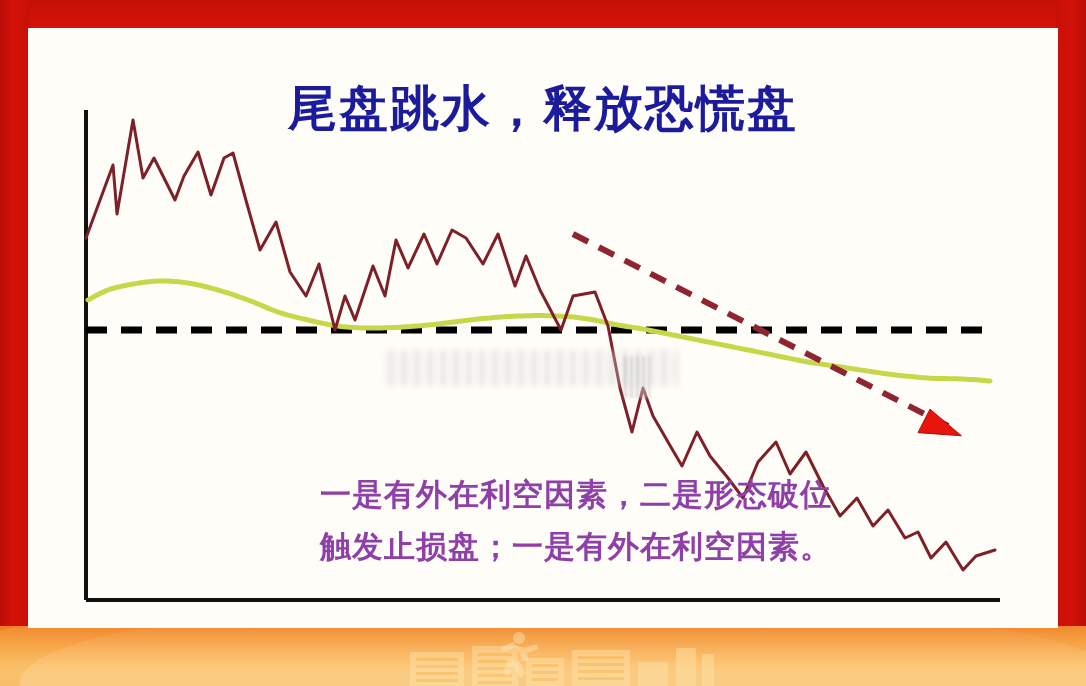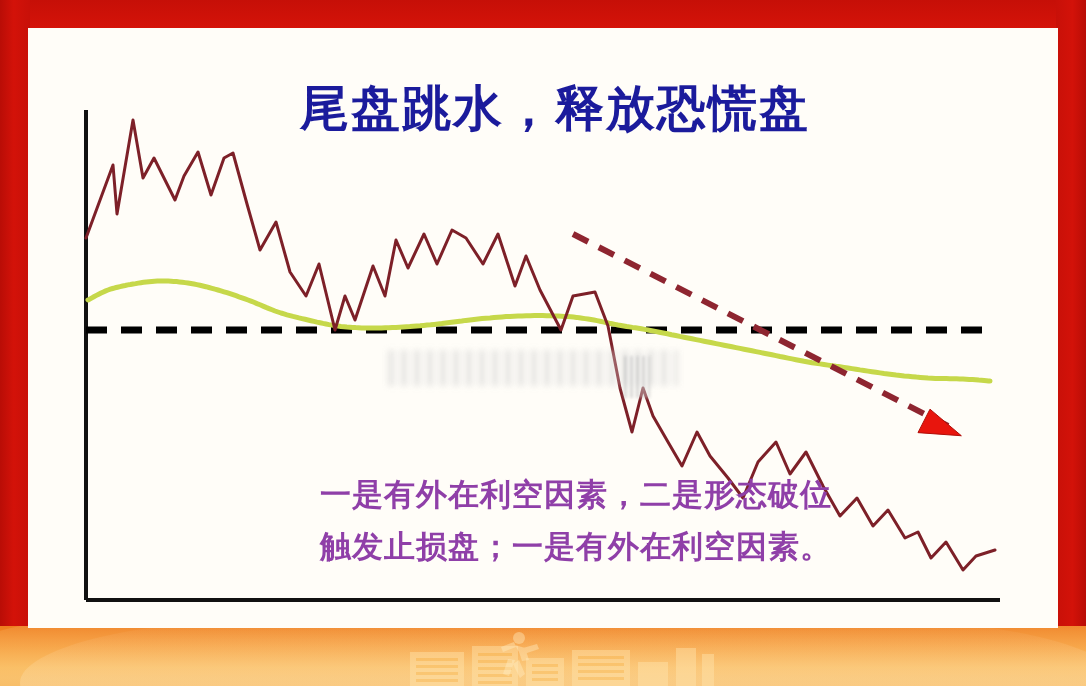--- a/index.html
+++ b/index.html
@@ -47,21 +47,20 @@
     background:#fffdf8;
   }
   
   #plot{position:absolute;left:0;top:0;width:1030px;height:600px;}
   
   #title{
     position:absolute;left:0;top:48px;width:1030px;text-align:center;
     font-size:49px;font-weight:bold;color:#1b1b9c;letter-spacing:2px;
     font-family:"DejaVu Sans","Liberation Sans",sans-serif;
     white-space:nowrap;
-    padding-left:12px;
   }
   
   #caption{
     position:absolute;left:0;top:440px;width:1030px;text-align:center;
     color:#8f3fa8;font-size:31px;font-weight:bold;line-height:52px;
     letter-spacing:1px;
     padding-left:33px;
   }
   #caption .line{display:block;}
   

